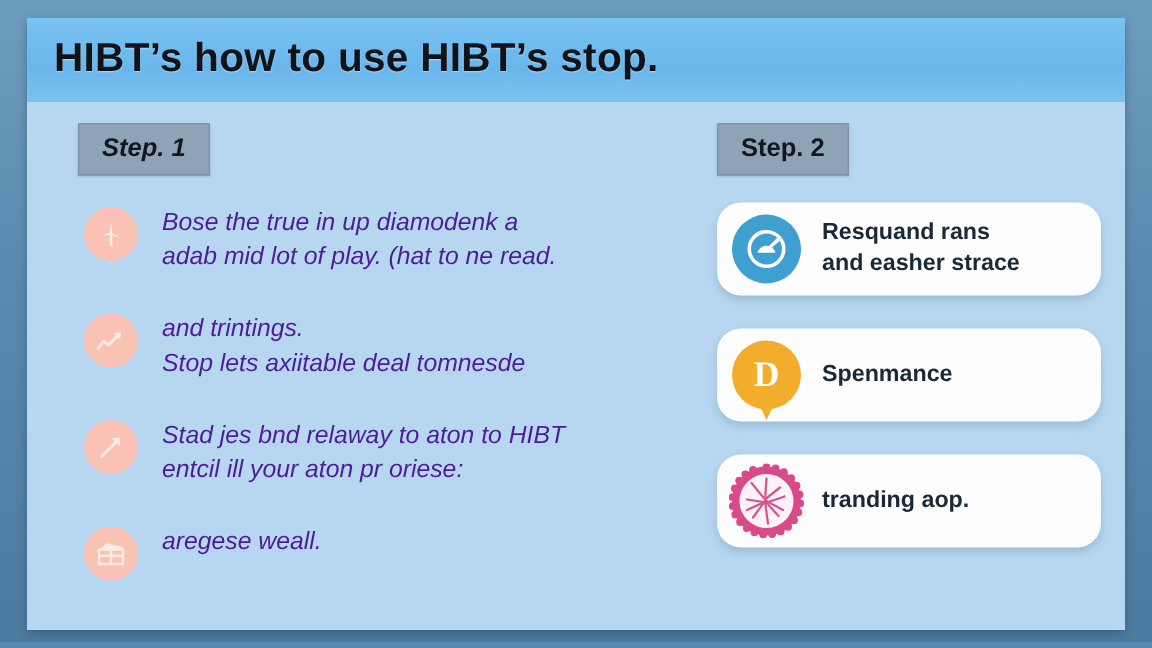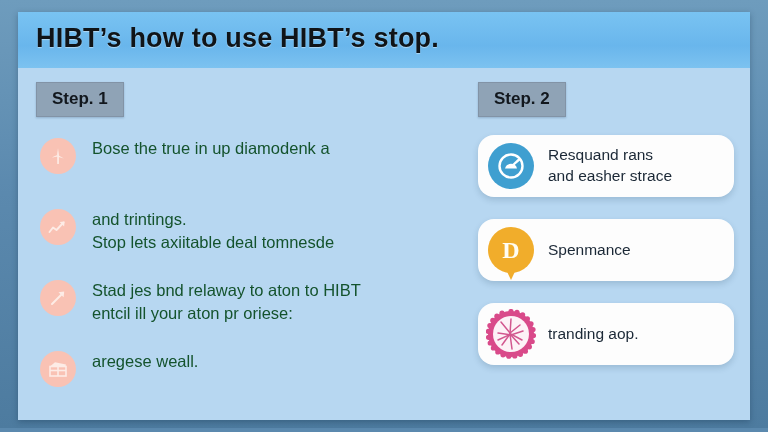--- a/index.html
+++ b/index.html
@@ -58,23 +58,24 @@
   .body {
     position: absolute;
     left: 0;
     top: 56px;
     width: 100%;
     height: 352px;
   }
 
   .col-left {
     position: absolute;
-    left: 18px;
+    left: 34px;
     top: 14px;
     width: 430px;
+    font-style: italic;
   }
   .col-right {
     position: absolute;
     left: 460px;
     top: 14px;
     width: 256px;
   }
 
   .step-badge {
     display: inline-block;
@@ -106,21 +107,21 @@
     border-radius: 50%;
     background: #f9c2b4;
     display: flex;
     align-items: center;
     justify-content: center;
   }
   .bullet-icon svg { display: block; }
   .bullet-text {
     font-size: 16.5px;
     line-height: 1.42;
-    color: #14532d;
+    color: #4c1d95;
     font-weight: 500;
   }
 
   
   .pill {
     position: relative;
     background: #fdfdfd;
     border-radius: 16px;
     height: 62px;
     margin-bottom: 22px;
@@ -137,21 +138,21 @@
     position: relative;
     display: flex;
     align-items: center;
     justify-content: center;
   }
   .pill-text {
     margin-left: 12px;
     font-size: 15.5px;
     line-height: 1.35;
     color: #1b2836;
-    font-weight: 400;
+    font-weight: 700;
   }
 
   .icon-gauge {
     width: 46px; height: 46px;
     border-radius: 50%;
     background: #3f9fd0;
     display: flex; align-items: center; justify-content: center;
   }
   .icon-pin {
     width: 46px; height: 46px;
@@ -209,20 +210,21 @@
                 <g fill="#fdece6">
                   <rect x="10.2" y="9" width="1.7" height="10" rx="0.6"></rect>
                   <path d="M11 3.2 L11.9 9.4 L10.1 9.4 Z"></path>
                   <path d="M4.6 12.4 L10.3 9.9 L10.9 11.4 Z"></path>
                   <path d="M16.9 13.5 L11.3 10.3 L10.6 11.7 Z"></path>
                 </g>
               </svg>
             </span>
             <div class="bullet-text">
               <div>Bose the true in up diamodenk a</div>
+              <div>adab mid lot of play. (hat to ne read.</div>
             </div>
           </div>
 
           <div class="bullet">
             <span class="bullet-icon">
               <svg width="24" height="22" viewBox="0 0 24 22">
                 <path d="M3.5 16 L7 11.5 L10.5 14 L17.5 6.5" fill="none" stroke="#fdece6" stroke-width="1.9" stroke-linecap="round" stroke-linejoin="round"></path>
                 <path d="M13.6 6.1 L18.6 5.4 L18.1 10.4 Z" fill="#fdece6"></path>
               </svg>
             </span>

